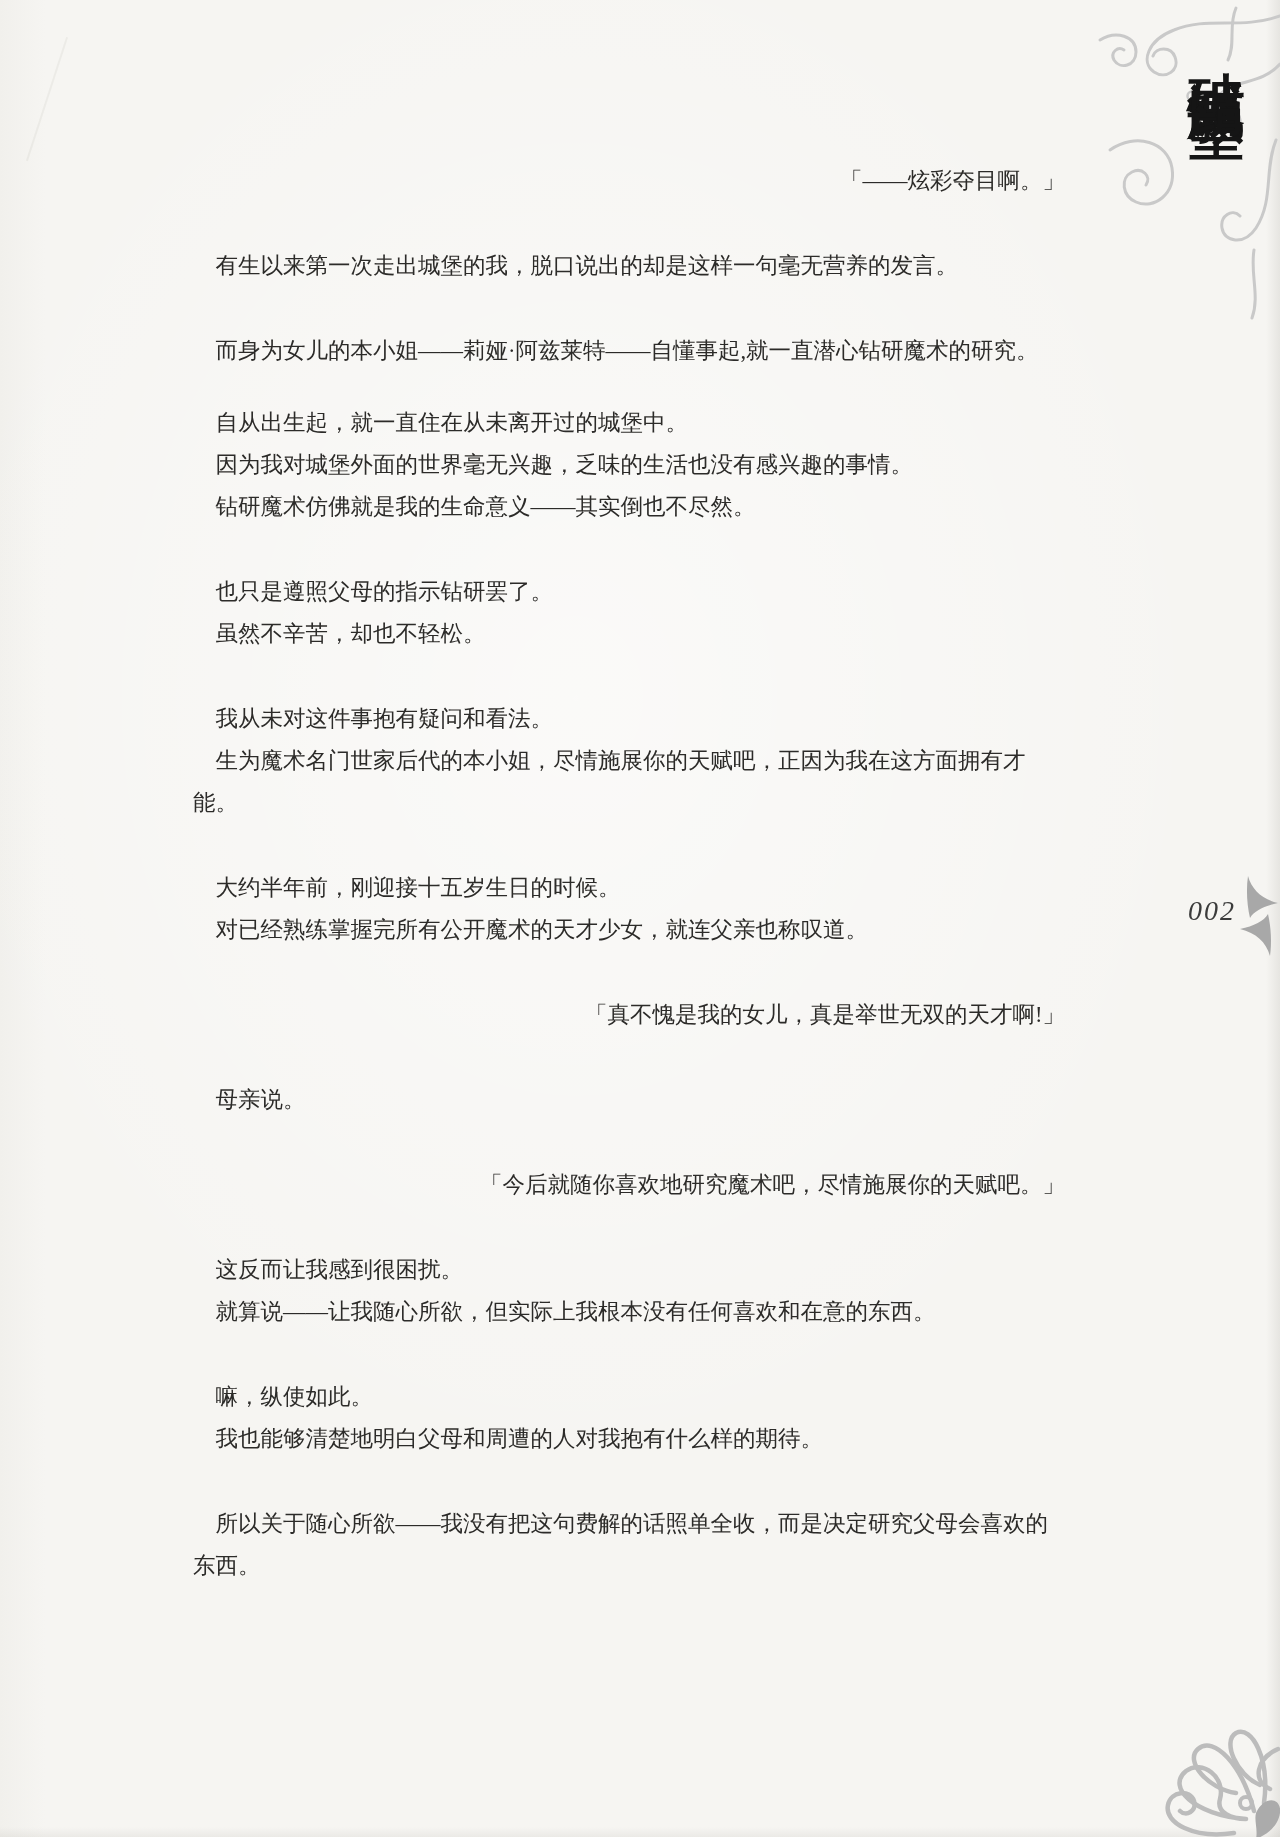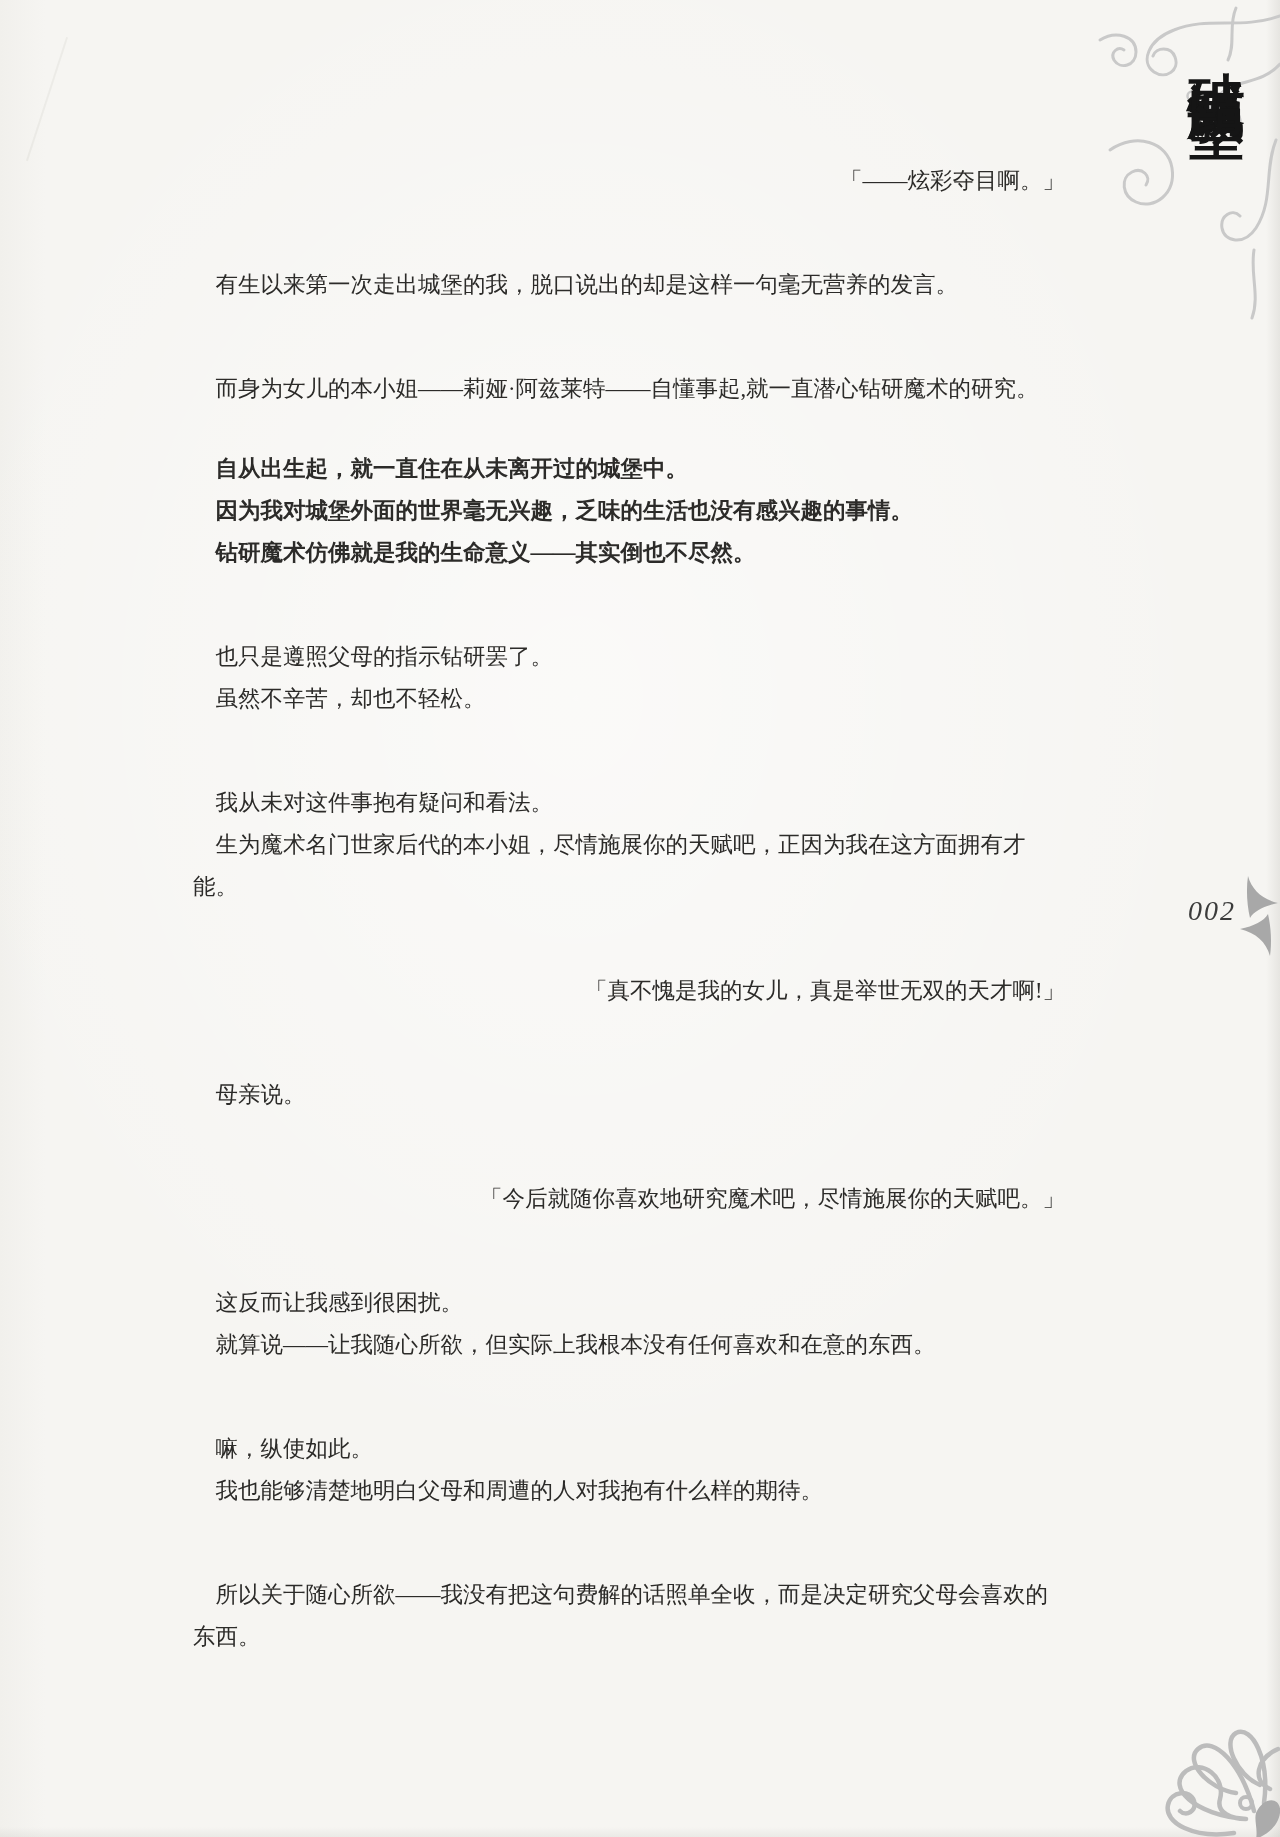--- a/index.html
+++ b/index.html
@@ -33,22 +33,22 @@
 
   
   .body-text{
     position:absolute;left:193px;top:160px;width:872px;
     font-size:22.5px;line-height:42px;color:#2c2b29;
     line-break:strict;
     text-align:left;
   }
   .sentence{margin:0;text-indent:1em;}
   .para.dialogue .sentence{text-indent:.45em;text-align:right;}
-  .para + .para{margin-top:62px;}
-  .para + .para.gap-large{margin-top:38px;font-weight:bold;}
+  .para + .para{margin-top:43px;}
+  .para + .para.gap-large{margin-top:30px;}
   .para.spacing-wide .sentence + .sentence{margin-top:13px;text-align:right;}
 
   
   .title-vertical{
     position:absolute;top:26px;right:26px;z-index:3;
     writing-mode:vertical-rl;text-orientation:upright;
     font-weight:700;font-size:57px;letter-spacing:10px;
     color:#151515;
   }
 
@@ -106,20 +106,24 @@
         <p class="sentence">钻研魔术仿佛就是我的生命意义——其实倒也不尽然。</p>
       </div>
       <div class="para narration">
         <p class="sentence">也只是遵照父母的指示钻研罢了。</p>
         <p class="sentence">虽然不辛苦，却也不轻松。</p>
       </div>
       <div class="para narration">
         <p class="sentence">我从未对这件事抱有疑问和看法。</p>
         <p class="sentence">生为魔术名门世家后代的本小姐，尽情施展你的天赋吧，正因为我在这方面拥有才能。</p>
       </div>
+      <div class="para narration">
+        <p class="sentence">大约半年前，刚迎接十五岁生日的时候。</p>
+        <p class="sentence">对已经熟练掌握完所有公开魔术的天才少女，就连父亲也称叹道。</p>
+      </div>
       <div class="para dialogue">
         <p class="sentence">「真不愧是我的女儿，真是举世无双的天才啊!」</p>
       </div>
       <div class="para narration">
         <p class="sentence">母亲说。</p>
       </div>
       <div class="para dialogue">
         <p class="sentence">「今后就随你喜欢地研究魔术吧，尽情施展你的天赋吧。」</p>
       </div>
       <div class="para narration">

